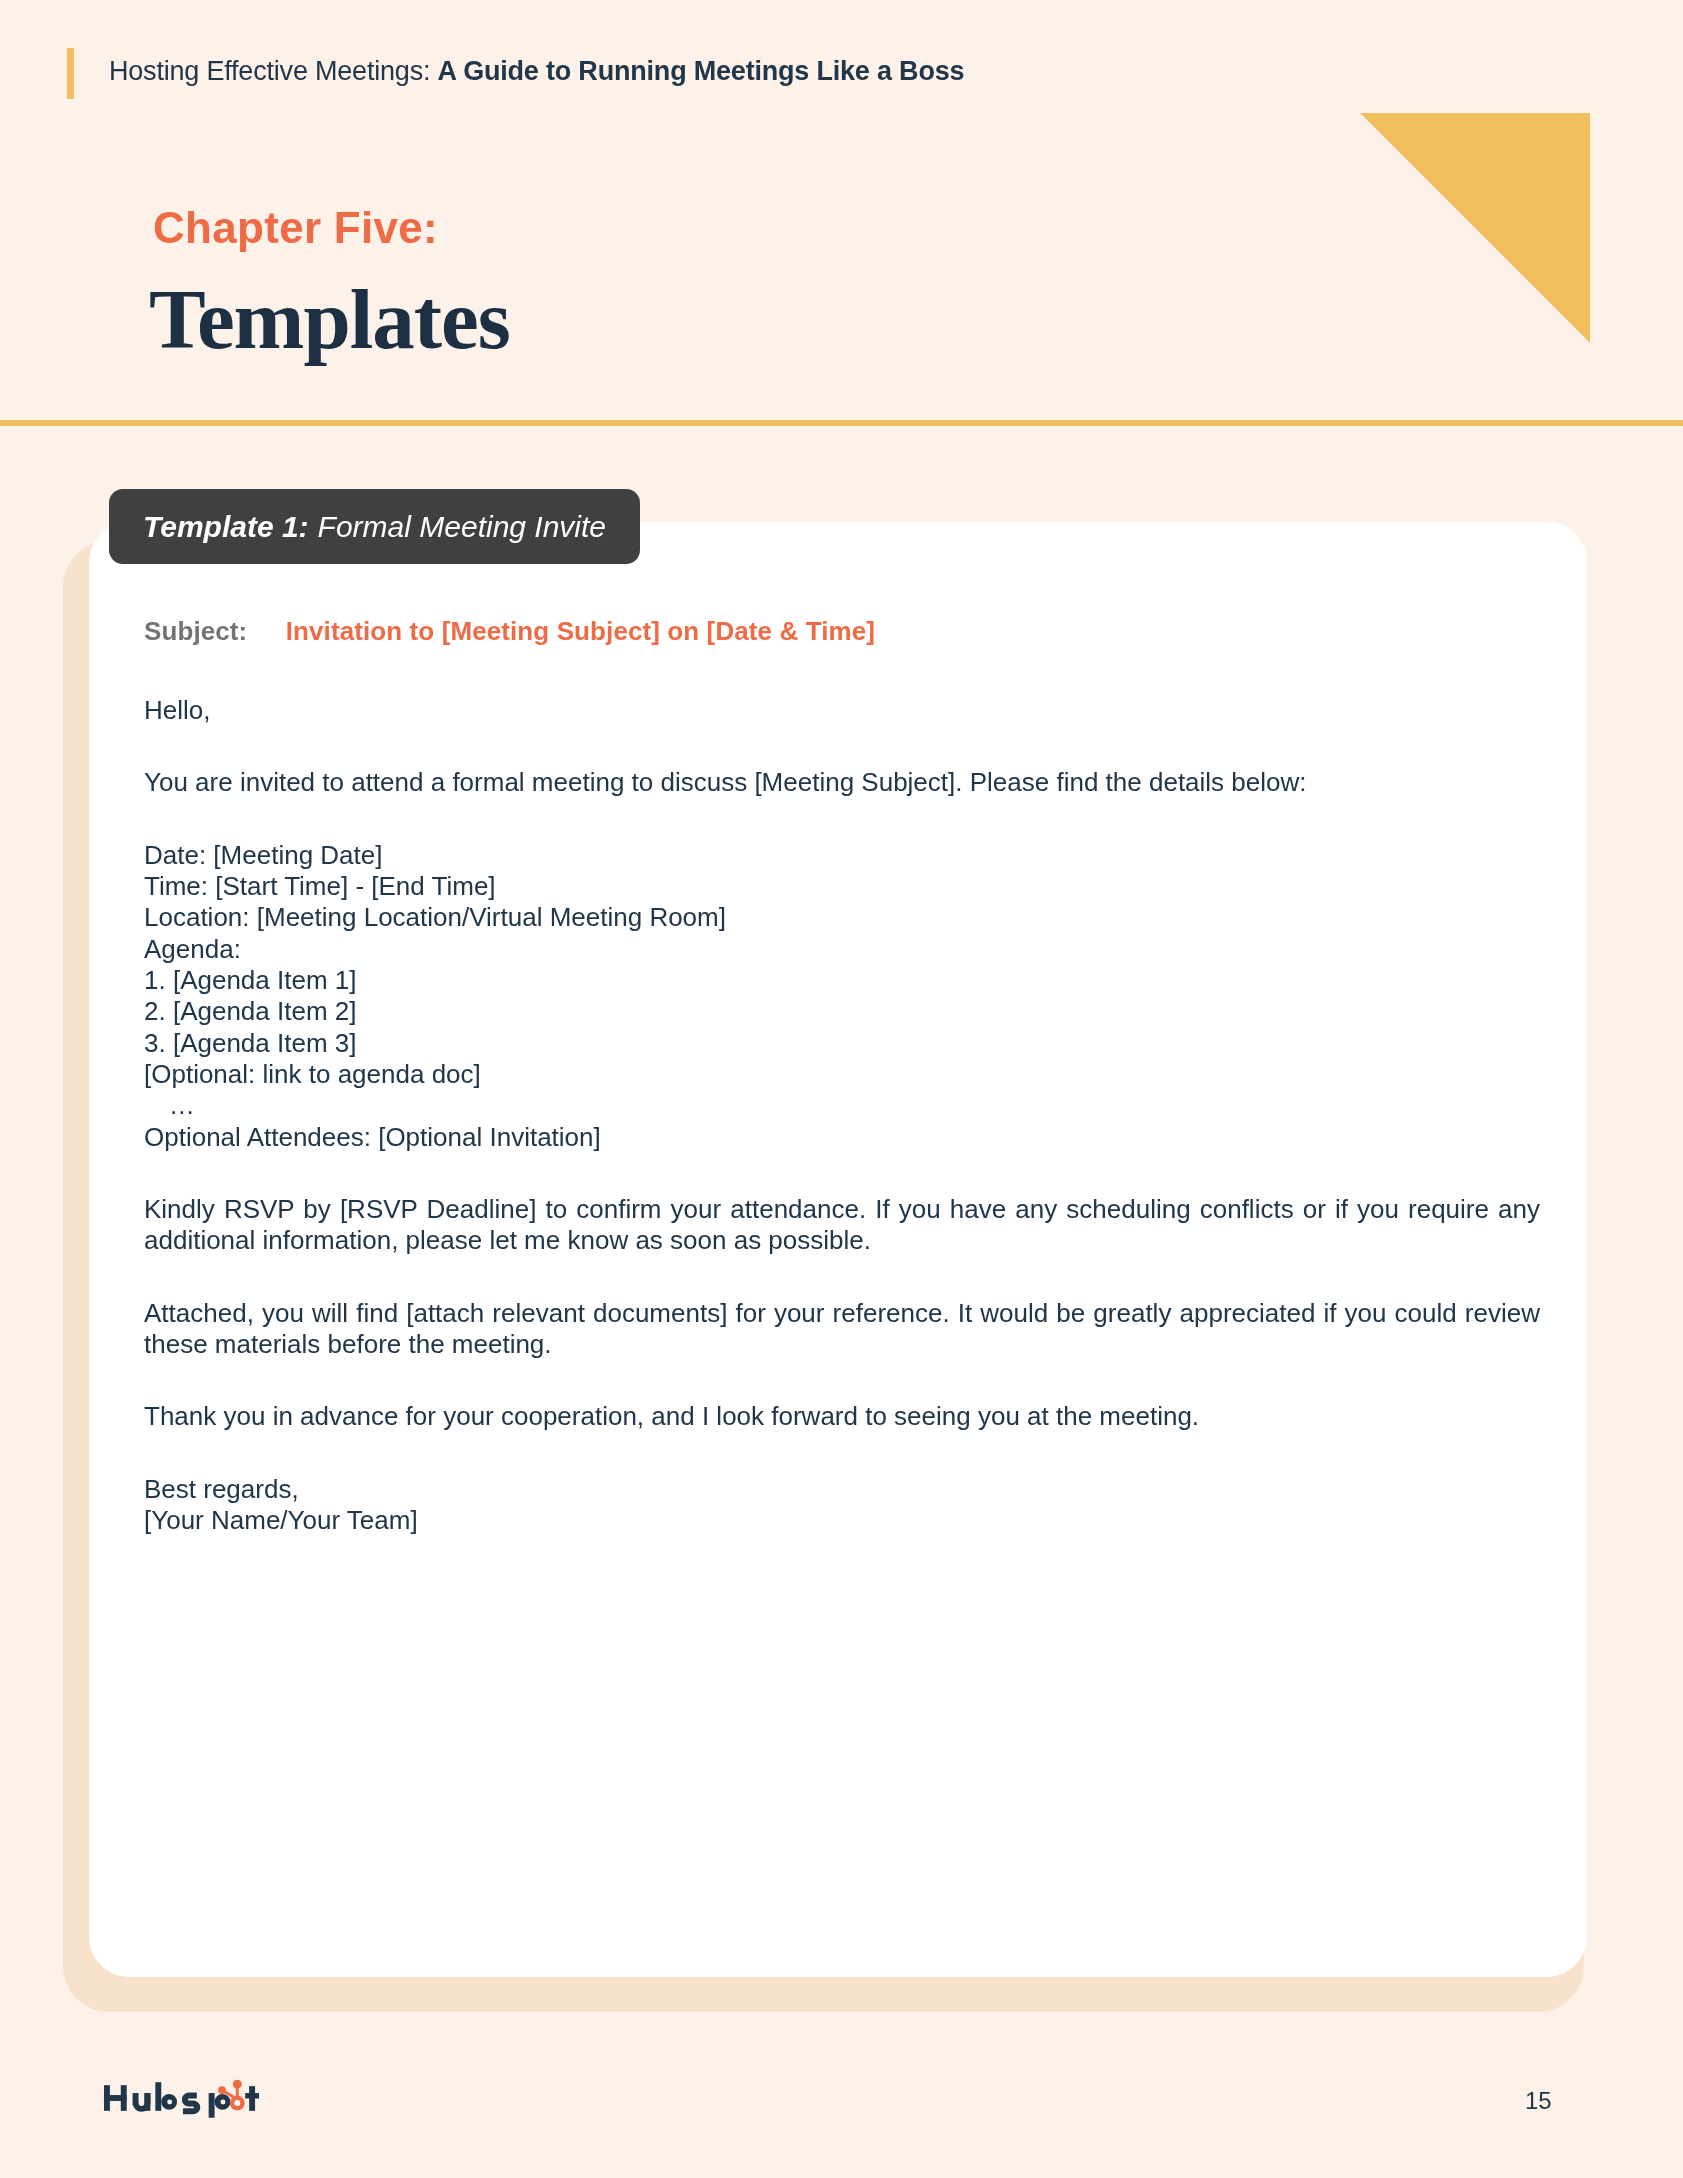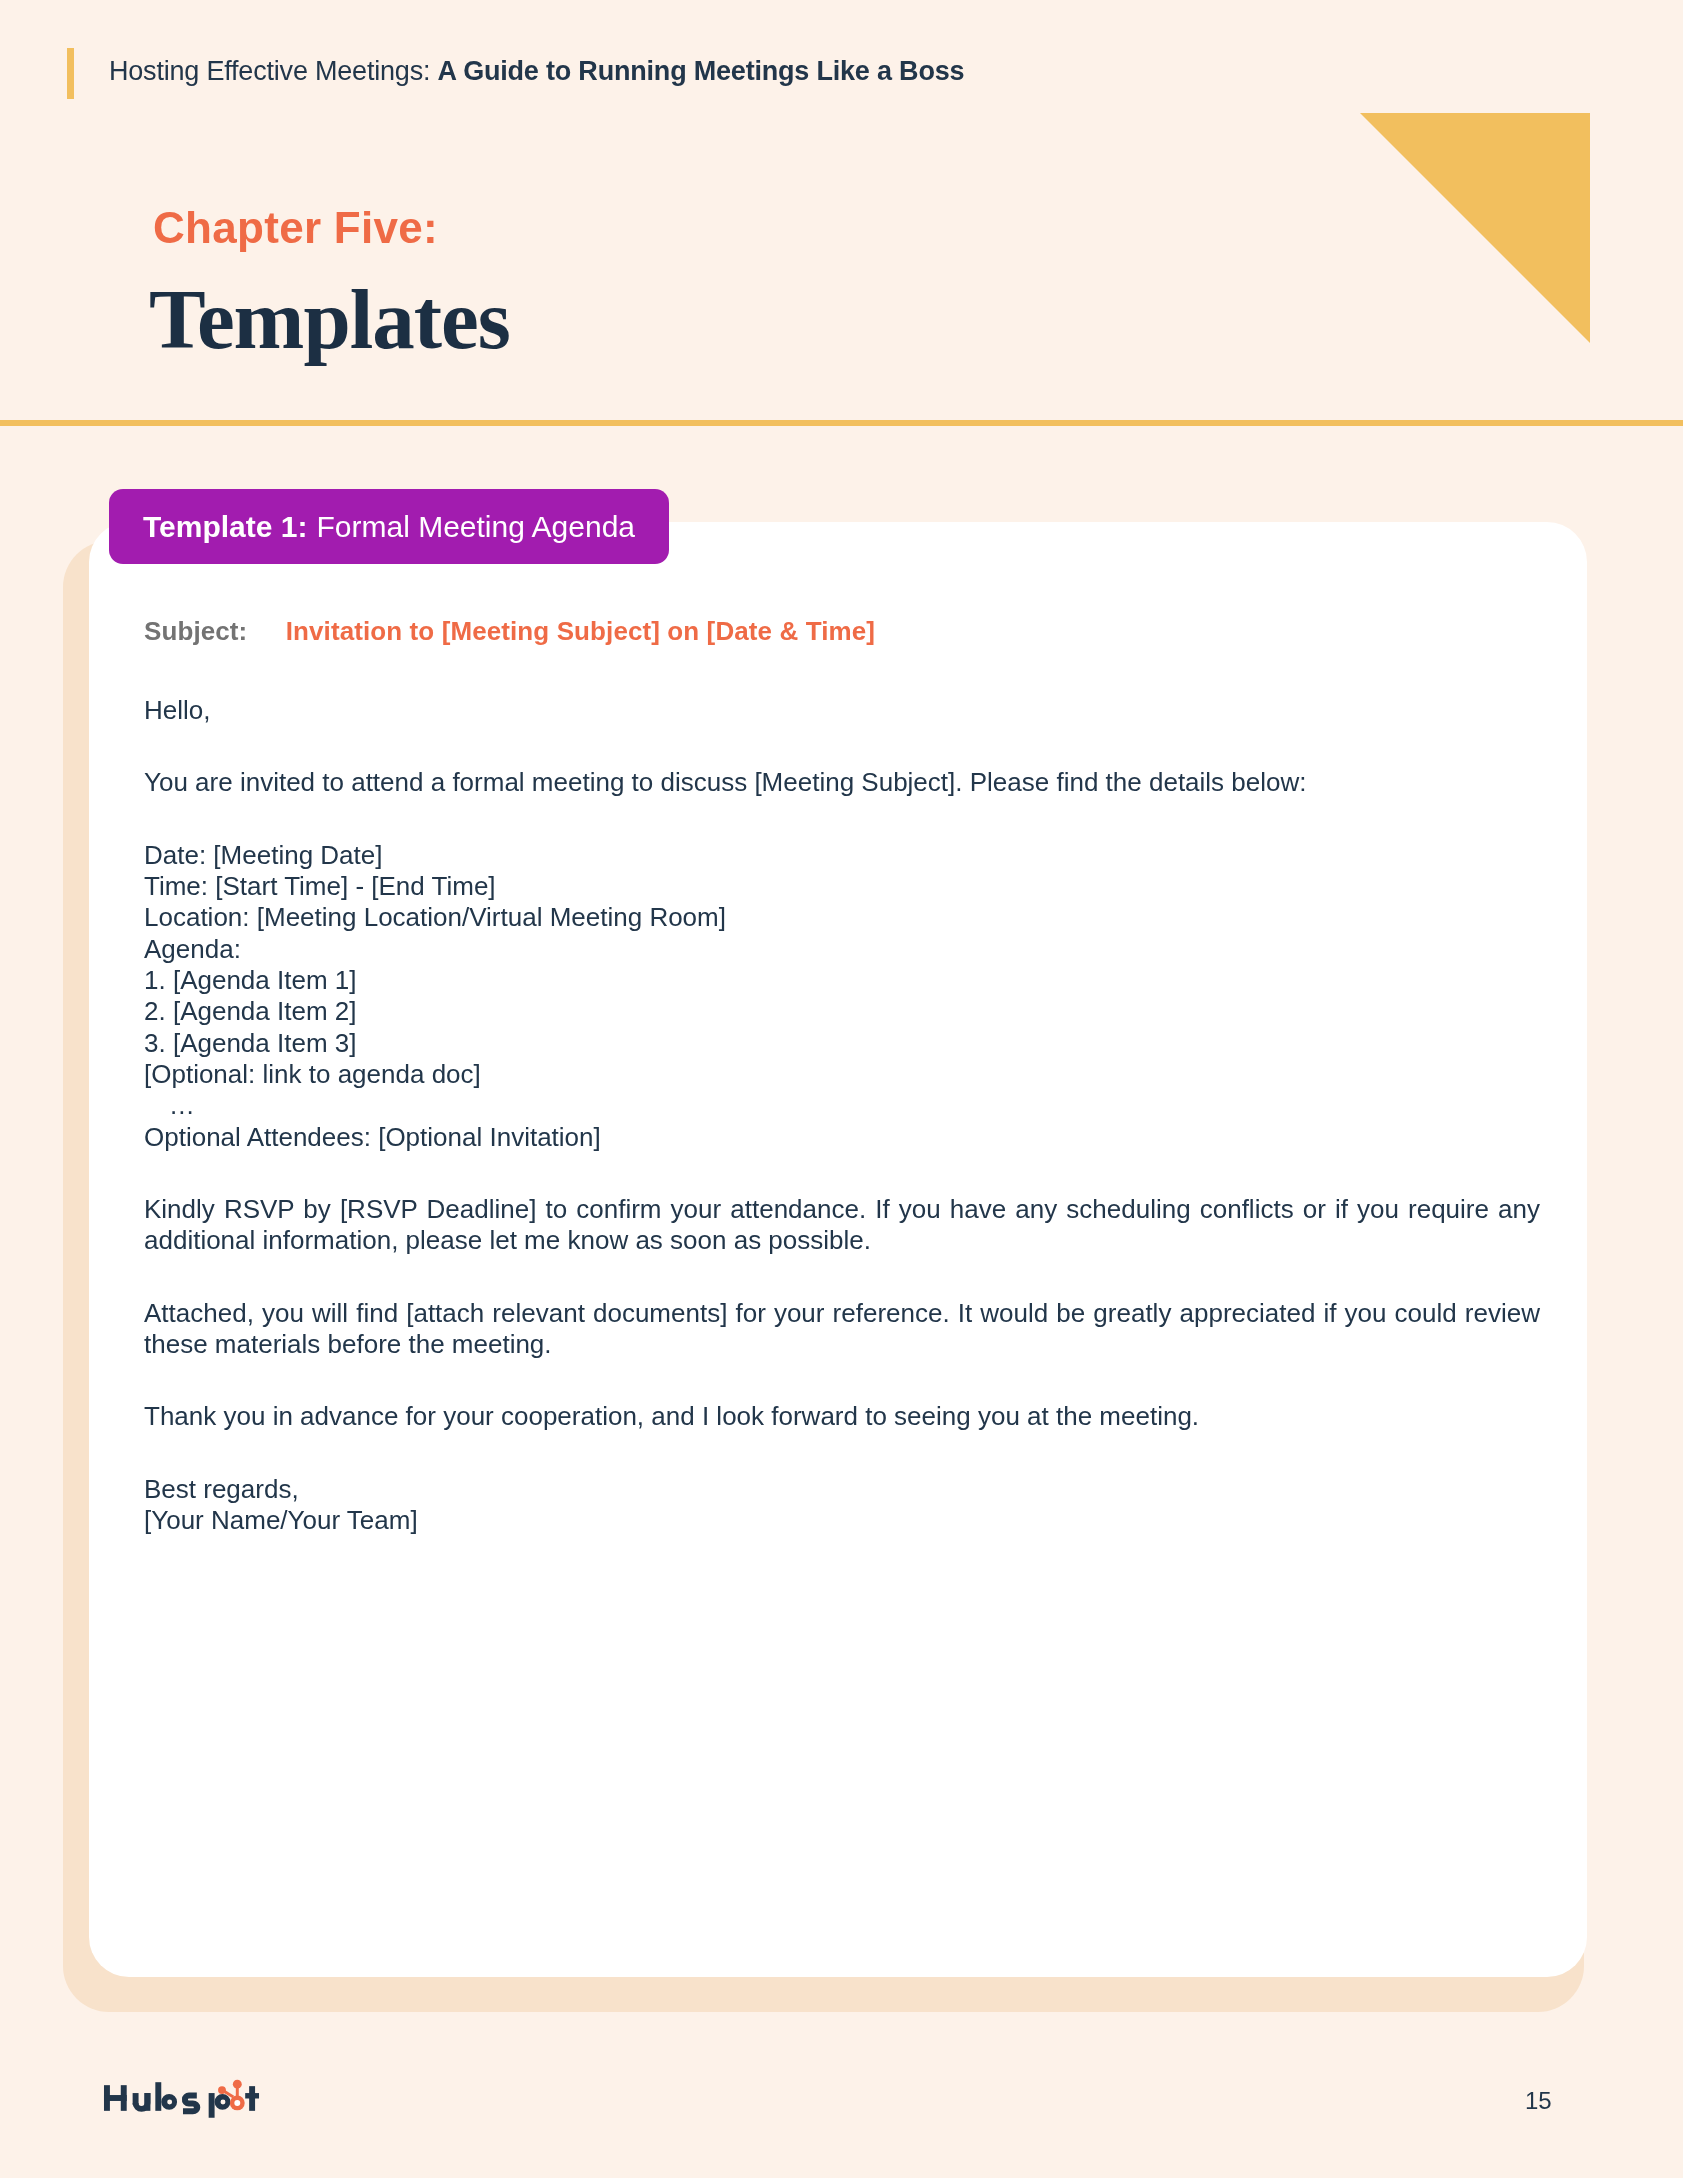--- a/index.html
+++ b/index.html
@@ -106,27 +106,28 @@
     border-radius: 40px;
   }
 
   
   .badge {
     position: absolute;
     left: 109px;
     top: 489px;
     height: 75px;
     padding: 0 34px;
-    background: #a21caf;
+    background: #404040;
     border-radius: 14px;
     display: flex;
     align-items: center;
     white-space: nowrap;
     font-size: 30px;
     color: #ffffff;
+    font-style: italic;
   }
   .badge .bold { font-weight: 700; }
   .badge .light { font-weight: 400; padding-left: 9px; }
 
   
   .content {
     position: absolute;
     left: 144px;
     top: 616px;
     width: 1396px;
@@ -194,21 +195,21 @@
 
   <div class="chapter-eyebrow">Chapter Five:</div>
   <div class="chapter-title">Templates</div>
   <div class="head-divider"></div>
 
   <div class="card-shadow"></div>
   <div class="card"></div>
 
   <div class="badge">
     <span class="bold">Template 1:</span>
-    <span class="light">Formal Meeting Agenda</span>
+    <span class="light">Formal Meeting Invite</span>
   </div>
 
   <div class="content">
 
     <div class="subject-line">
       <span class="label">Subject:</span>
       <span class="value">Invitation to [Meeting Subject] on [Date &amp; Time]</span>
     </div>
 
     <div class="para noj">Hello,</div>

